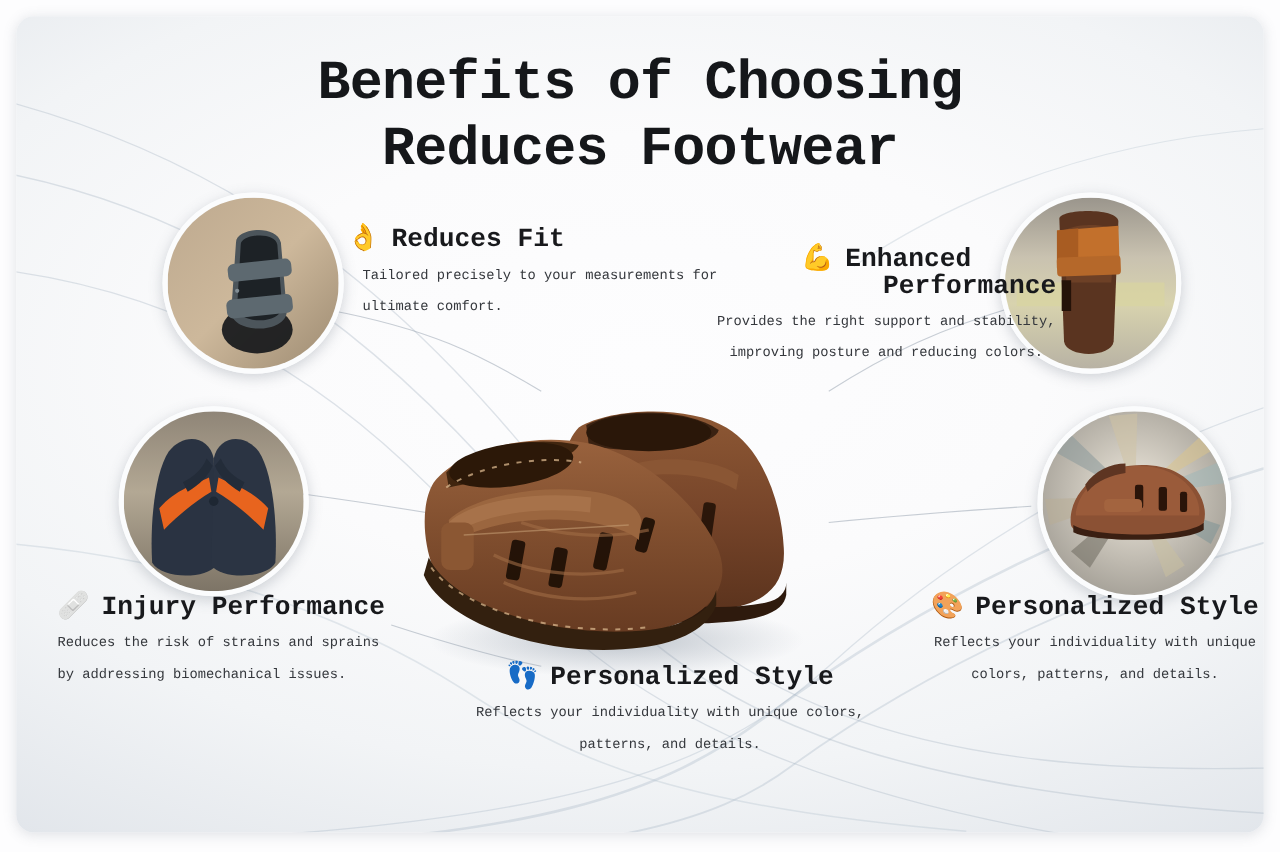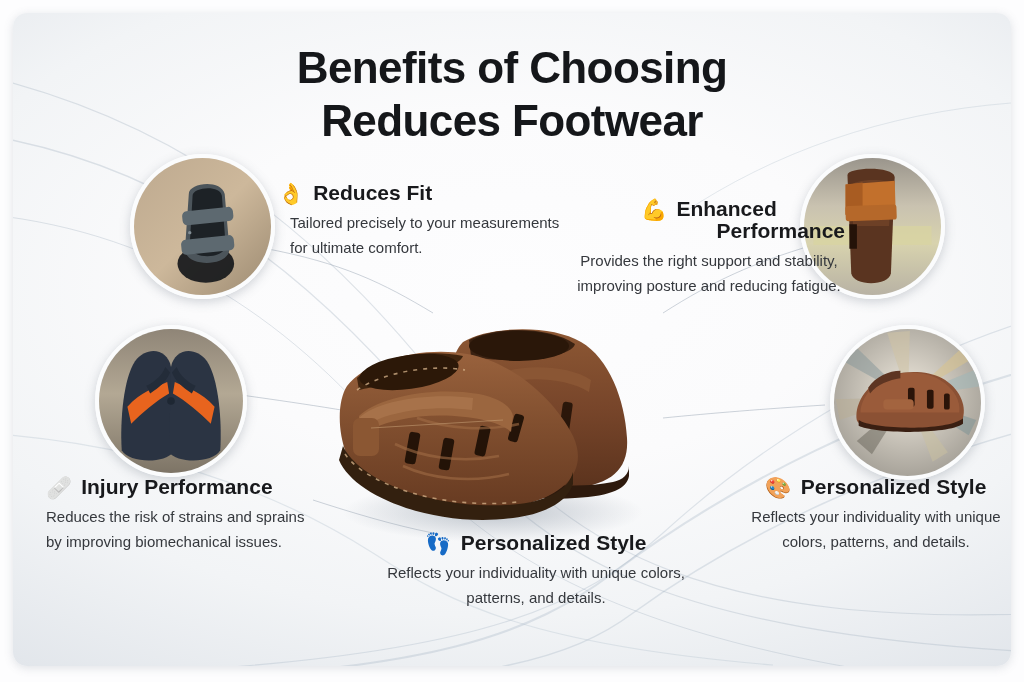--- a/index.html
+++ b/index.html
@@ -6,20 +6,21 @@
   html, body {
     width:1024px; height:682px;
     background:#ffffff;
     font-family:"Liberation Sans", sans-serif;
     overflow:hidden;
   }
   #stage {
     position:relative;
     width:1024px; height:682px;
     background:#fdfdfe;
+    font-family:Liberation Mono, monospace;
   }
 
   
   #card {
     position:absolute;
     left:13px; top:13px;
     width:998px; height:653px;
     border-radius:14px;
     overflow:hidden;
     background:
@@ -62,21 +63,21 @@
     white-space:nowrap;
   }
   .blk-head.center  { justify-content:center; }
   .blk-emoji { font-size:21px; line-height:1; }
   .blk-title2 {
     font-size:21px; font-weight:bold; color:#18191c;
     text-align:right; margin-top:-2px;
   }
   .blk-body {
     margin-top:5px;
-    font-size:15px; line-height:25px; color:#35383d;
+    font-size:11px; line-height:25px; color:#35383d;
   }
   .ta-c { text-align:center; }
   .ta-l { text-align:left; }
 
   #block-perfect-fit     { left:265px; top:168px;  width:300px; }
   #block-perfect-fit .blk-body { padding-left:12px; }
   #block-enhanced        { left:560px; top:184px;  width:272px; }
   #block-injury          { left:33px;  top:462px;  width:272px; }
   #block-style-center    { left:358px; top:518px;  width:330px; }
   #block-style-right     { left:722px; top:462px;  width:282px; }
@@ -295,29 +296,29 @@
       </div>
       <div class="blk-body ta-l">Tailored precisely to your measurements for ultimate comfort.</div>
     </div>
 
     <div class="block" id="block-enhanced">
       <div class="blk-head center">
         <span class="blk-emoji">💪</span>
         <span>Enhanced</span>
       </div>
       <div class="blk-title2">Performance</div>
-      <div class="blk-body ta-c">Provides the right support and stability, improving posture and reducing fatigue.</div>
+      <div class="blk-body ta-c">Provides the right support and stability, improving posture and reducing colors.</div>
     </div>
 
     <div class="block" id="block-injury">
       <div class="blk-head ta-l">
         <span class="blk-emoji">🩹</span>
         <span>Injury Performance</span>
       </div>
-      <div class="blk-body ta-l">Reduces the risk of strains and sprains by improving biomechanical issues.</div>
+      <div class="blk-body ta-l">Reduces the risk of strains and sprains by addressing biomechanical issues.</div>
     </div>
 
     <div class="block" id="block-style-center">
       <div class="blk-head center">
         <span class="blk-emoji">👣</span>
         <span>Personalized Style</span>
       </div>
       <div class="blk-body ta-c">Reflects your individuality with unique colors, patterns, and details.</div>
     </div>
 

